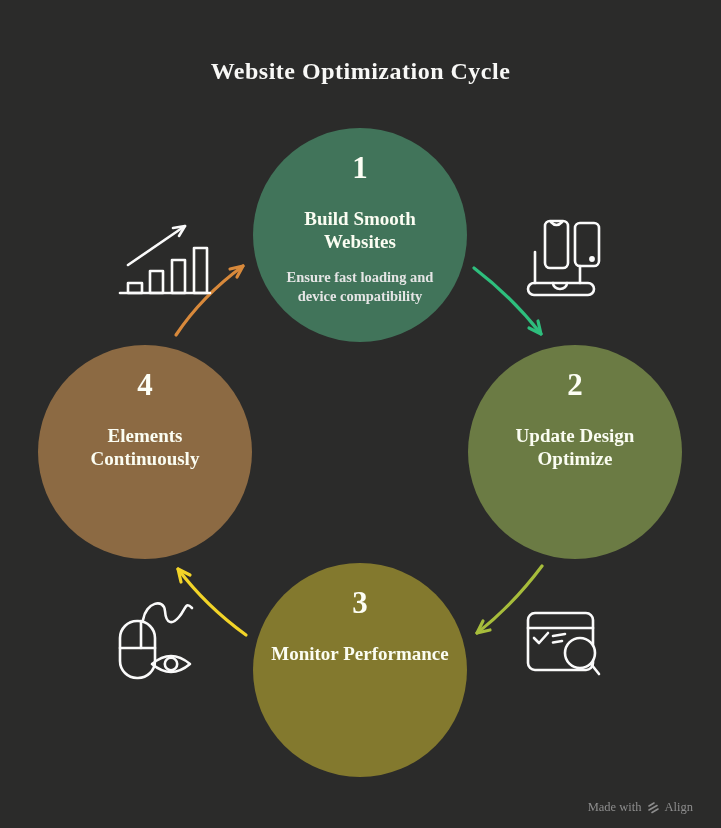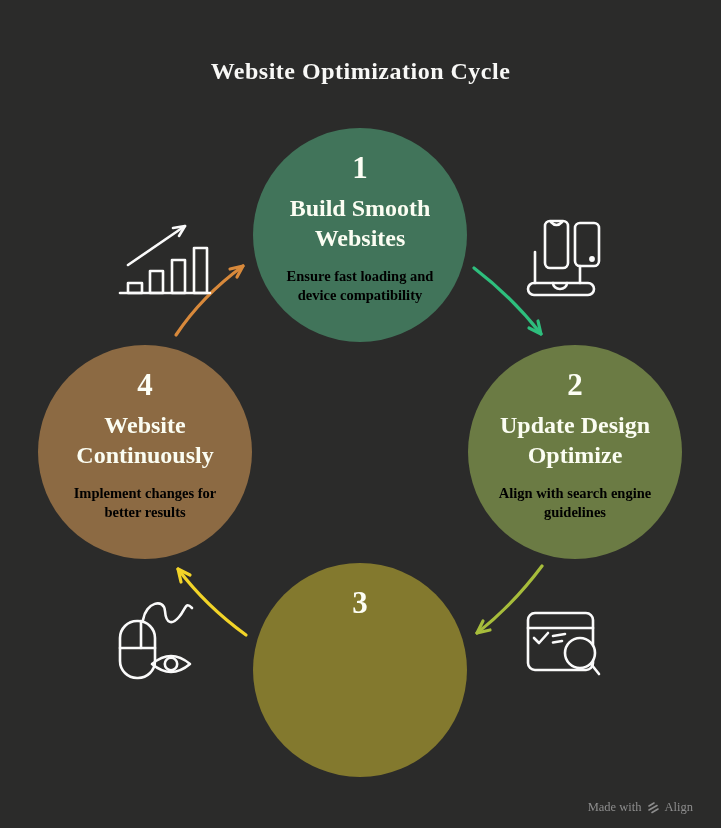--- a/index.html
+++ b/index.html
@@ -20,25 +20,25 @@
 
   .step-circle{
     position:absolute;width:214px;height:214px;border-radius:50%;
     display:flex;flex-direction:column;align-items:center;
     text-align:center;box-sizing:border-box;padding-top:22px;
   }
   .step-number{
     font-size:31px;font-weight:bold;color:#fdfef5;line-height:1.15;
   }
   .step-title{
-    font-size:24px;font-weight:bold;color:#fbfdf2;line-height:1.25;
-    margin-top:7px;max-width:182px;
+    font-size:19px;font-weight:bold;color:#fbfdf2;line-height:1.25;
+    margin-top:21px;max-width:182px;
   }
   .step-desc{
-    font-size:14.5px;font-weight:600;color:#000000;line-height:1.32;
+    font-size:14.5px;font-weight:600;color:#e5e5e5;line-height:1.32;
     margin-top:14px;max-width:162px;
   }
   #circle-1{left:253px;top:120px;}
   #circle-2{left:468px;top:337px;}
   #circle-3{left:253px;top:555px;}
   #circle-4{left:38px;top:337px;}
 
   svg.overlay{position:absolute;left:0;top:0;}
 
   .watermark{
@@ -75,31 +75,30 @@
 
   <div class="step-circle" id="circle-1" style="background-color: rgb(65, 116, 90);">
     <div class="step-number">1</div>
     <div class="step-title">Build Smooth Websites</div>
     <div class="step-desc">Ensure fast loading and device compatibility</div>
   </div>
 
   <div class="step-circle" id="circle-2" style="background-color: rgb(107, 123, 68);">
     <div class="step-number">2</div>
     <div class="step-title">Update Design Optimize</div>
-    <div class="step-desc">Align with search engine guidelines</div>
   </div>
 
   <div class="step-circle" id="circle-3" style="background-color: rgb(131, 121, 46);">
     <div class="step-number">3</div>
+    <div class="step-title">Monitor Performance</div>
   </div>
 
   <div class="step-circle" id="circle-4" style="background-color: rgb(140, 106, 67);">
     <div class="step-number">4</div>
-    <div class="step-title">Website Continuously</div>
-    <div class="step-desc">Implement changes for better results</div>
+    <div class="step-title">Elements Continuously</div>
   </div>
 
   <svg class="overlay" style="left:116px;top:210px" width="96" height="82" viewBox="0 0 96 82">
     <g fill="none" stroke-width="2.6" stroke-linecap="round" stroke-linejoin="round" stroke="#FAFAFA">
       <path d="M4,75 H94"></path>
       <rect x="12" y="65" width="14" height="10"></rect>
       <rect x="34" y="53" width="13" height="22"></rect>
       <rect x="56" y="42" width="13" height="33"></rect>
       <rect x="78" y="30" width="13" height="45"></rect>
       <path d="M12,47 L69,8"></path>

